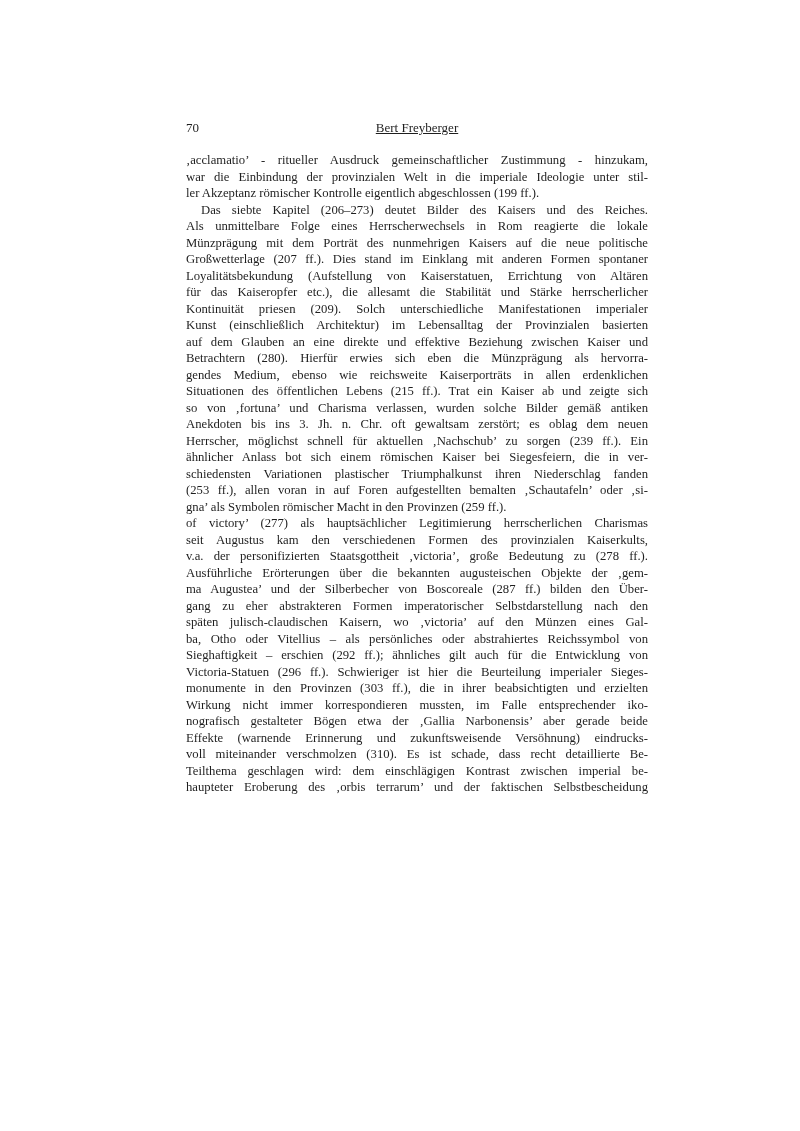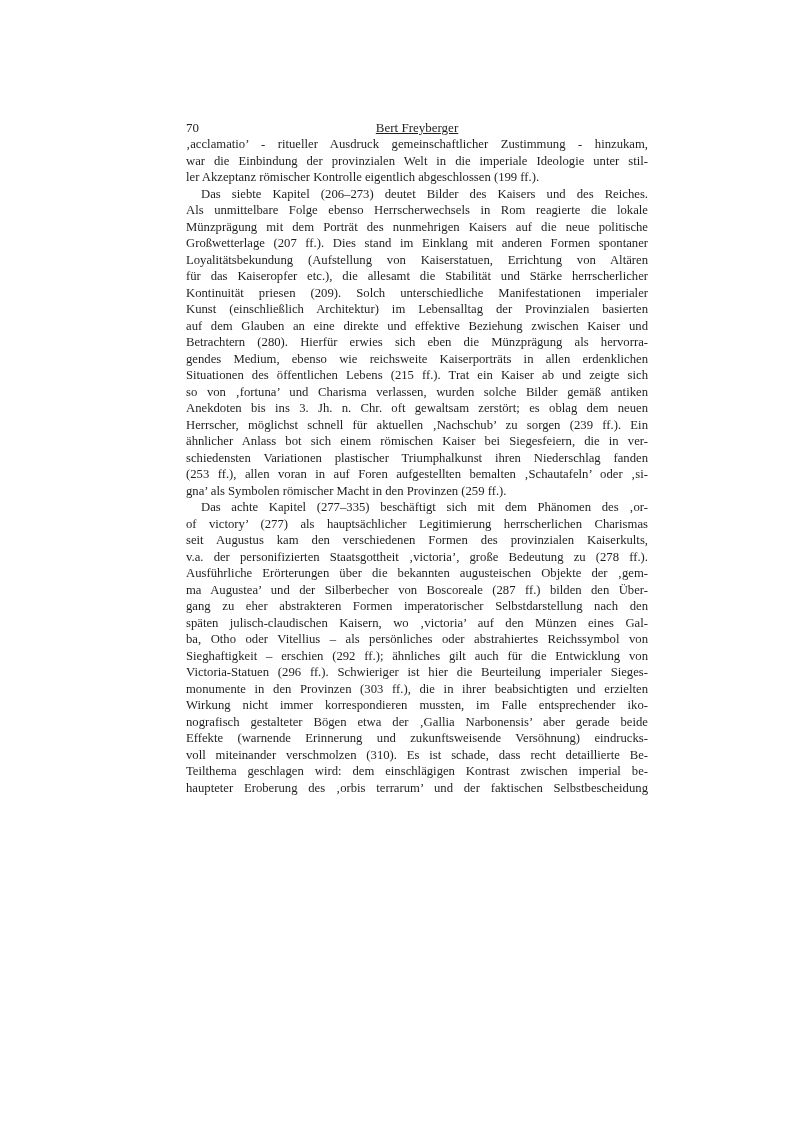--- a/index.html
+++ b/index.html
@@ -31,20 +31,21 @@
   .page-number {
     position: absolute;
     left: 0;
     top: 0;
   }
   .running-title {
     text-align: center;
     text-decoration: underline;
   }
   .text-block {
+    margin-top: 16px;
     font-size: 12.7px;
     line-height: 16.5px;
   }
   .line {
     height: 16.5px;
     overflow: hidden;
     text-align: justify;
     text-align-last: left;
   }
   .line.just {
@@ -61,39 +62,38 @@
   <div class="content">
     <div class="running-header">
       <span class="page-number">70</span>
       <div class="running-title">Bert Freyberger</div>
     </div>
     <div class="text-block">
         <div class="line just">‚acclamatio’ - ritueller Ausdruck gemeinschaftlicher Zustimmung - hinzukam,</div>
         <div class="line just">war die Einbindung der provinzialen Welt in die imperiale Ideologie unter stil-</div>
         <div class="line">ler Akzeptanz römischer Kontrolle eigentlich abgeschlossen (199 ff.).</div>
         <div class="line just indent">Das siebte Kapitel (206–273) deutet Bilder des Kaisers und des Reiches.</div>
-        <div class="line just">Als unmittelbare Folge ebenso Herrscherwechsels in Rom reagierte die lokale</div>
+        <div class="line just">Als unmittelbare Folge eines Herrscherwechsels in Rom reagierte die lokale</div>
         <div class="line just">Münzprägung mit dem Porträt des nunmehrigen Kaisers auf die neue politische</div>
         <div class="line just">Großwetterlage (207 ff.). Dies stand im Einklang mit anderen Formen spontaner</div>
         <div class="line just">Loyalitätsbekundung (Aufstellung von Kaiserstatuen, Errichtung von Altären</div>
         <div class="line just">für das Kaiseropfer etc.), die allesamt die Stabilität und Stärke herrscherlicher</div>
         <div class="line just">Kontinuität priesen (209). Solch unterschiedliche Manifestationen imperialer</div>
         <div class="line just">Kunst (einschließlich Architektur) im Lebensalltag der Provinzialen basierten</div>
         <div class="line just">auf dem Glauben an eine direkte und effektive Beziehung zwischen Kaiser und</div>
         <div class="line just">Betrachtern (280). Hierfür erwies sich eben die Münzprägung als hervorra-</div>
         <div class="line just">gendes Medium, ebenso wie reichsweite Kaiserporträts in allen erdenklichen</div>
         <div class="line just">Situationen des öffentlichen Lebens (215 ff.). Trat ein Kaiser ab und zeigte sich</div>
         <div class="line just">so von ‚fortuna’ und Charisma verlassen, wurden solche Bilder gemäß antiken</div>
         <div class="line just">Anekdoten bis ins 3. Jh. n. Chr. oft gewaltsam zerstört; es oblag dem neuen</div>
         <div class="line just">Herrscher, möglichst schnell für aktuellen ‚Nachschub’ zu sorgen (239 ff.). Ein</div>
         <div class="line just">ähnlicher Anlass bot sich einem römischen Kaiser bei Siegesfeiern, die in ver-</div>
         <div class="line just">schiedensten Variationen plastischer Triumphalkunst ihren Niederschlag fanden</div>
         <div class="line just">(253 ff.), allen voran in auf Foren aufgestellten bemalten ‚Schautafeln’ oder ‚si-</div>
         <div class="line">gna’ als Symbolen römischer Macht in den Provinzen (259 ff.).</div>
-        <div class="line just indent">Das achte Kapitel (277–335) beschäftigt sich mit dem Phänomen des ‚or-</div>
         <div class="line just">of victory’ (277) als hauptsächlicher Legitimierung herrscherlichen Charismas</div>
         <div class="line just">seit Augustus kam den verschiedenen Formen des provinzialen Kaiserkults,</div>
         <div class="line just">v.a. der personifizierten Staatsgottheit ‚victoria’, große Bedeutung zu (278 ff.).</div>
         <div class="line just">Ausführliche Erörterungen über die bekannten augusteischen Objekte der ‚gem-</div>
         <div class="line just">ma Augustea’ und der Silberbecher von Boscoreale (287 ff.) bilden den Über-</div>
         <div class="line just">gang zu eher abstrakteren Formen imperatorischer Selbstdarstellung nach den</div>
         <div class="line just">späten julisch-claudischen Kaisern, wo ‚victoria’ auf den Münzen eines Gal-</div>
         <div class="line just">ba, Otho oder Vitellius – als persönliches oder abstrahiertes Reichssymbol von</div>
         <div class="line just">Sieghaftigkeit – erschien (292 ff.); ähnliches gilt auch für die Entwicklung von</div>
         <div class="line just">Victoria-Statuen (296 ff.). Schwieriger ist hier die Beurteilung imperialer Sieges-</div>

